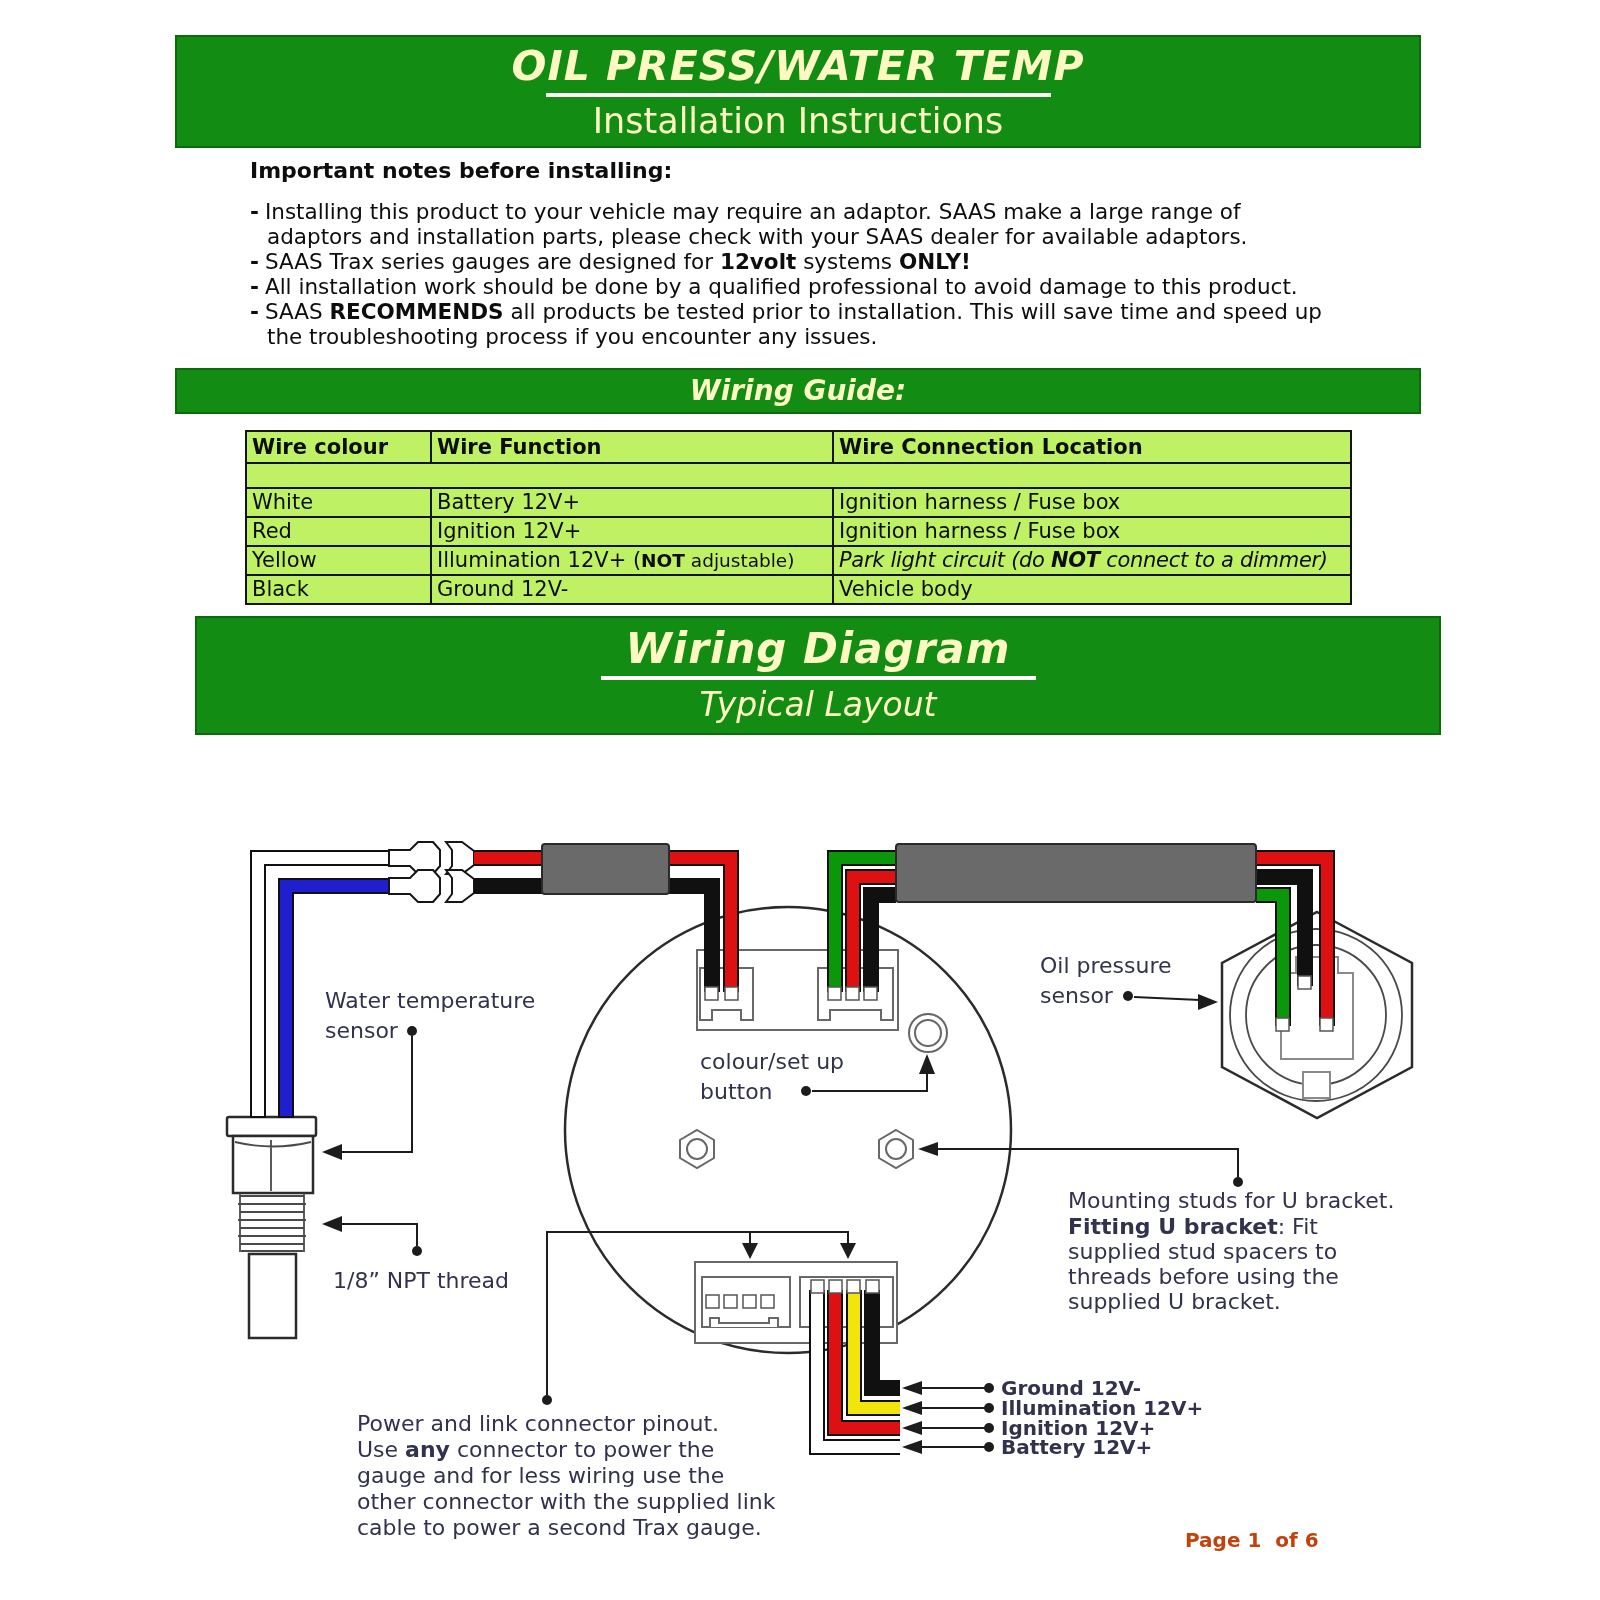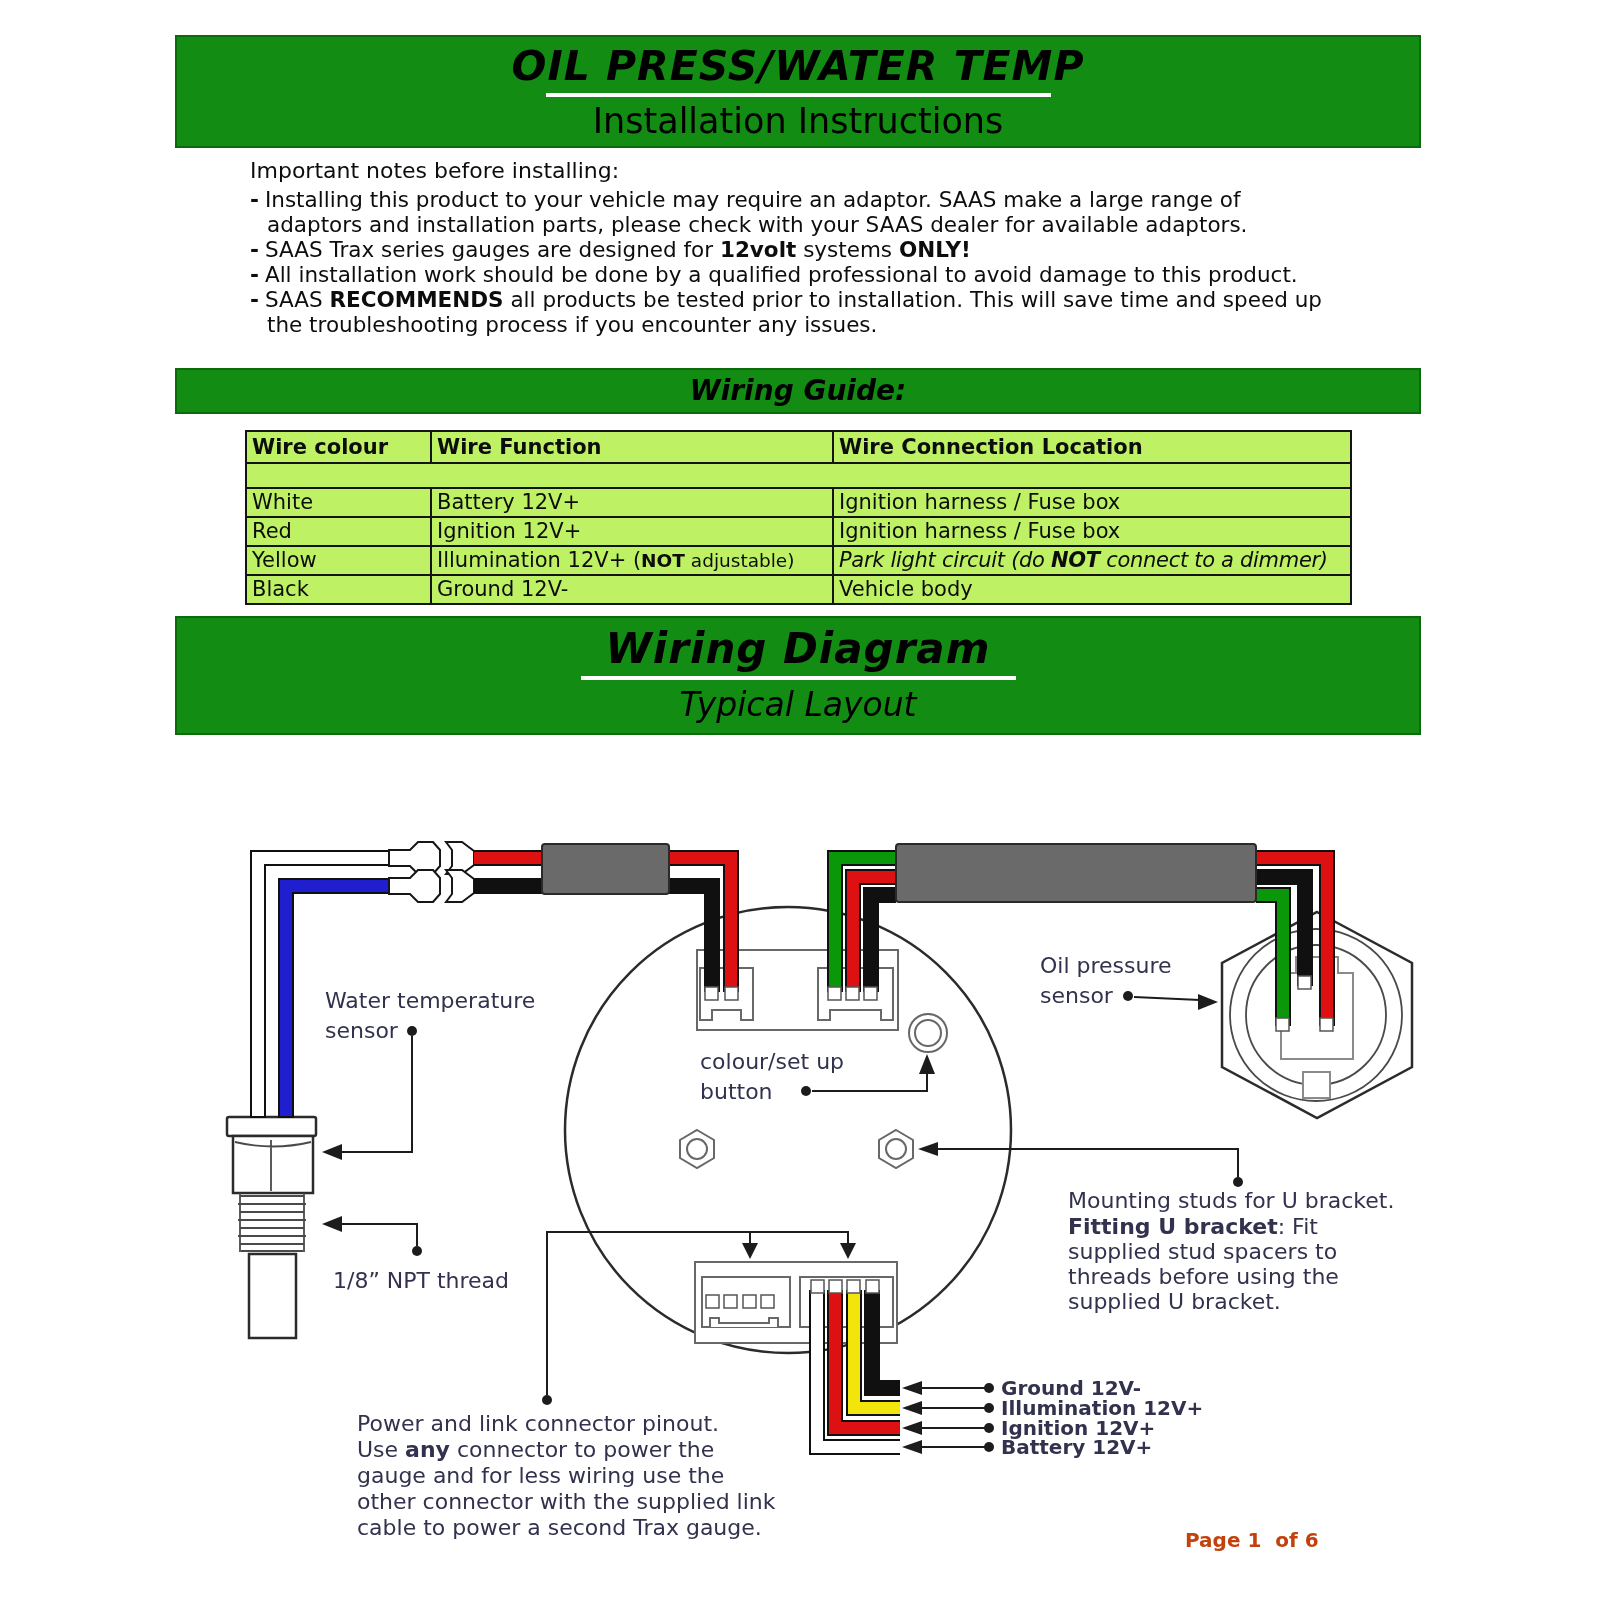--- a/index.html
+++ b/index.html
@@ -6,36 +6,36 @@
   body{
     width:1600px;height:1600px;position:relative;overflow:hidden;
     background:#ffffff;
     font-family:"DejaVu Sans","Liberation Sans",sans-serif;
     color:#0d0d0d;
   }
   .banner{
     position:absolute;left:175px;width:1246px;box-sizing:border-box;
     background:var(--banner-green,#128c12);
     border:2px solid var(--banner-border,#0b6b0b);
-    color:#000000;
+    color:#fef9c3;
   }
   #banner1{top:35px;height:113px;}
   .b1-title{margin-top:5px;text-align:center;font-size:41px;font-weight:bold;font-style:italic;letter-spacing:1px;}
   .b1-rule{width:505px;height:4px;background:#ffffff;margin:3px auto 4px;}
   .b1-sub{text-align:center;font-size:35px;}
   .b1-part{position:absolute;right:26px;top:30px;text-align:right;font-size:22px;line-height:28px;}
   #banner2{top:368px;height:46px;}
   .b2-text{text-align:center;font-size:28px;font-weight:bold;font-style:italic;line-height:42px;}
-  #banner3{top:616px;height:119px;}
+  #banner3{top:616px;height:119px;margin-left:20px;}
   .b3-title{margin-top:6px;text-align:center;font-size:42px;font-weight:bold;font-style:italic;letter-spacing:1px;}
   .b3-rule{width:435px;height:4px;background:#ffffff;margin:3px auto 5px;}
   .b3-sub{text-align:center;font-size:33px;font-style:italic;}
 
   #notes{position:absolute;left:250px;top:158px;width:1165px;font-size:21.5px;line-height:25px;}
-  .notes-heading{font-weight:normal;font-size:22px;margin-bottom:4px;}
+  .notes-heading{font-weight:bold;font-size:22px;margin-bottom:16px;}
   .note{padding-left:17px;text-indent:-17px;}
   .note-cont{padding-left:17px;}
   .dash{font-weight:bold;margin-right:6px;}
   .b{font-weight:bold;}
 
   #wiring-table{position:absolute;left:245px;top:430px;border-collapse:collapse;table-layout:fixed;background:#bef264;}
   #wiring-table th,#wiring-table td{
     border:2px solid #141414;font-size:21px;text-align:left;vertical-align:middle;
     padding:1px 5px 2px;white-space:nowrap;overflow:hidden;
   }

